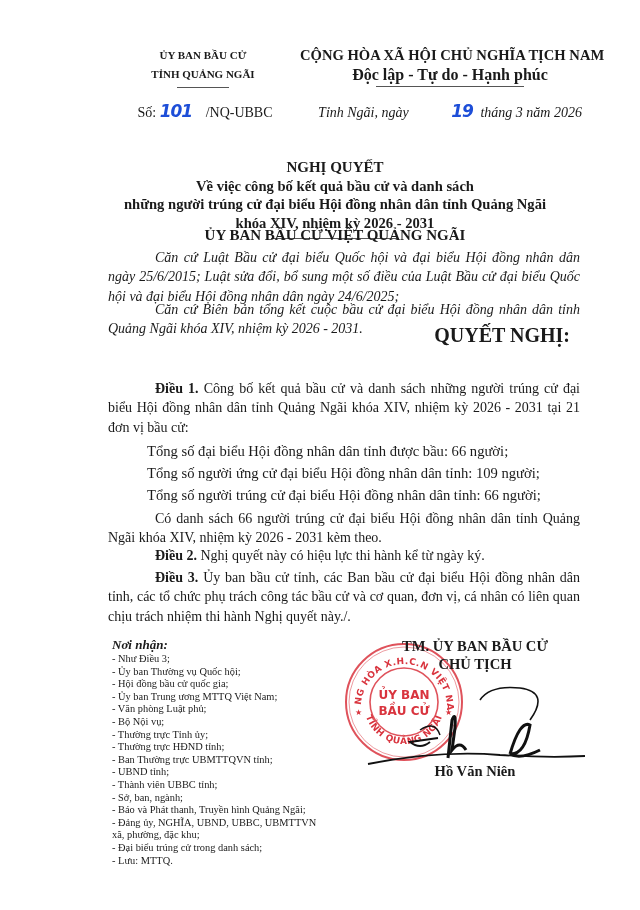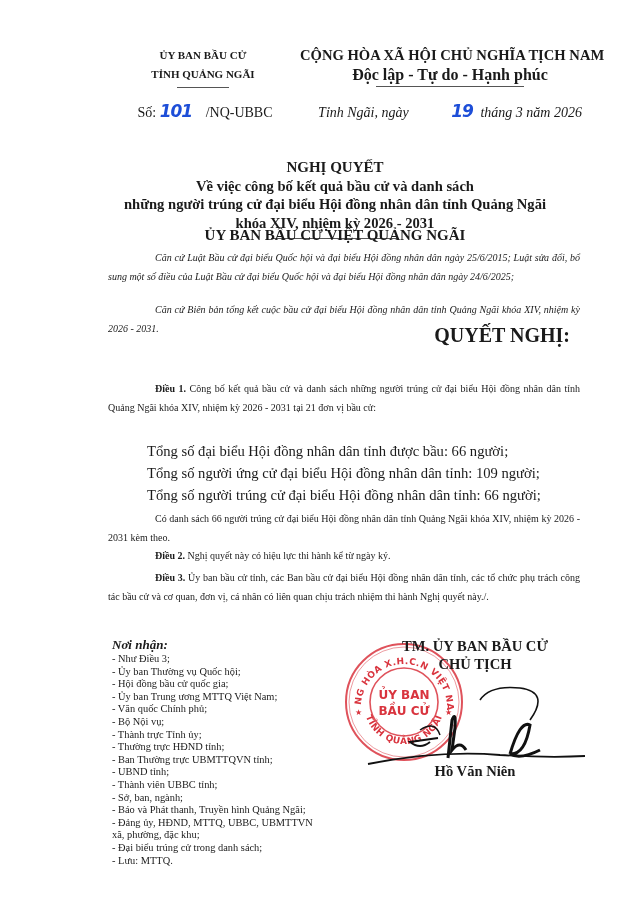--- a/index.html
+++ b/index.html
@@ -19,21 +19,21 @@
   .so-line { left: 120px; top: 101px; width: 170px; text-align: center; font-size: 14px; }
   .hand { font-family: "DejaVu Sans", sans-serif; font-style: italic; font-weight: bold; font-size: 17px; color: #1d4ed8; letter-spacing: -1px; }
   .date-line { left: 300px; top: 101px; width: 300px; text-align: center; font-size: 14px; font-style: italic; }
 
   
   .title { left: 100px; top: 130px; width: 470px; text-align: center; font-weight: bold; font-size: 14.6px; line-height: 18.5px; margin-top: 28px; }
   .title .ul { width: 128px; height: 1px; background: #555; margin: 6px auto 0; }
 
   .org { left: 100px; top: 227px; width: 470px; text-align: center; font-weight: bold; font-size: 15px; }
 
-  .para { left: 108px; width: 472px; font-size: 10px; line-height: 19.3px; text-align: justify; }
+  .para { left: 108px; width: 472px; font-size: 14px; line-height: 19.3px; text-align: justify; }
   .para.ind { text-indent: 47px; }
   .line { left: 147px; font-size: 14.6px; white-space: nowrap; }
 
   .decide { left: 100px; top: 324px; width: 470px; text-align: right; font-weight: bold; font-size: 20px; }
 
   
   .recv { left: 112px; top: 637px; width: 230px; font-family: "Liberation Serif", serif; font-size: 10.4px; line-height: 12.6px; }
   .recv .h { font-weight: bold; font-style: italic; font-size: 13px; line-height: 15px; margin-bottom: 1px; }
 
   
@@ -99,30 +99,30 @@
 <div class="abs para ind" style="top:568px;">
   <span class="b">Điều 3.</span><span> Ủy ban bầu cử tỉnh, các Ban bầu cử đại biểu Hội đồng nhân dân tỉnh, các tổ chức phụ trách công tác bầu cử và cơ quan, đơn vị, cá nhân có liên quan chịu trách nhiệm thi hành Nghị quyết này./.</span>
 </div>
 
 <div class="abs recv">
   <div class="h">Nơi nhận:</div>
   <div>- Như Điều 3;</div>
   <div>- Ủy ban Thường vụ Quốc hội;</div>
   <div>- Hội đồng bầu cử quốc gia;</div>
   <div>- Ủy ban Trung ương MTTQ Việt Nam;</div>
-  <div>- Văn quốc Chính phủ;</div>
+  <div>- Văn phòng Luật phủ;</div>
   <div>- Bộ Nội vụ;</div>
-  <div>- Thành trực Tỉnh ủy;</div>
+  <div>- Thường trực Tỉnh ủy;</div>
   <div>- Thường trực HĐND tỉnh;</div>
   <div>- Ban Thường trực UBMTTQVN tỉnh;</div>
   <div>- UBND tỉnh;</div>
   <div>- Thành viên UBBC tỉnh;</div>
   <div>- Sở, ban, ngành;</div>
   <div>- Báo và Phát thanh, Truyền hình Quảng Ngãi;</div>
-  <div>- Đảng ủy, HĐND, MTTQ, UBBC, UBMTTVN</div>
+  <div>- Đảng ủy, NGHĨA, UBND, UBBC, UBMTTVN</div>
   <div>xã, phường, đặc khu;</div>
   <div>- Đại biểu trúng cử trong danh sách;</div>
   <div>- Lưu: MTTQ.</div>
 </div>
 
 <svg class="abs stamp" viewBox="0 0 122 122">
   <defs>
     <path id="arcTop" d="M 18 66 A 43 43 0 0 1 104 66"></path>
     <path id="arcBot" d="M 22 72 A 40 40 0 0 0 100 72"></path>
   </defs>

